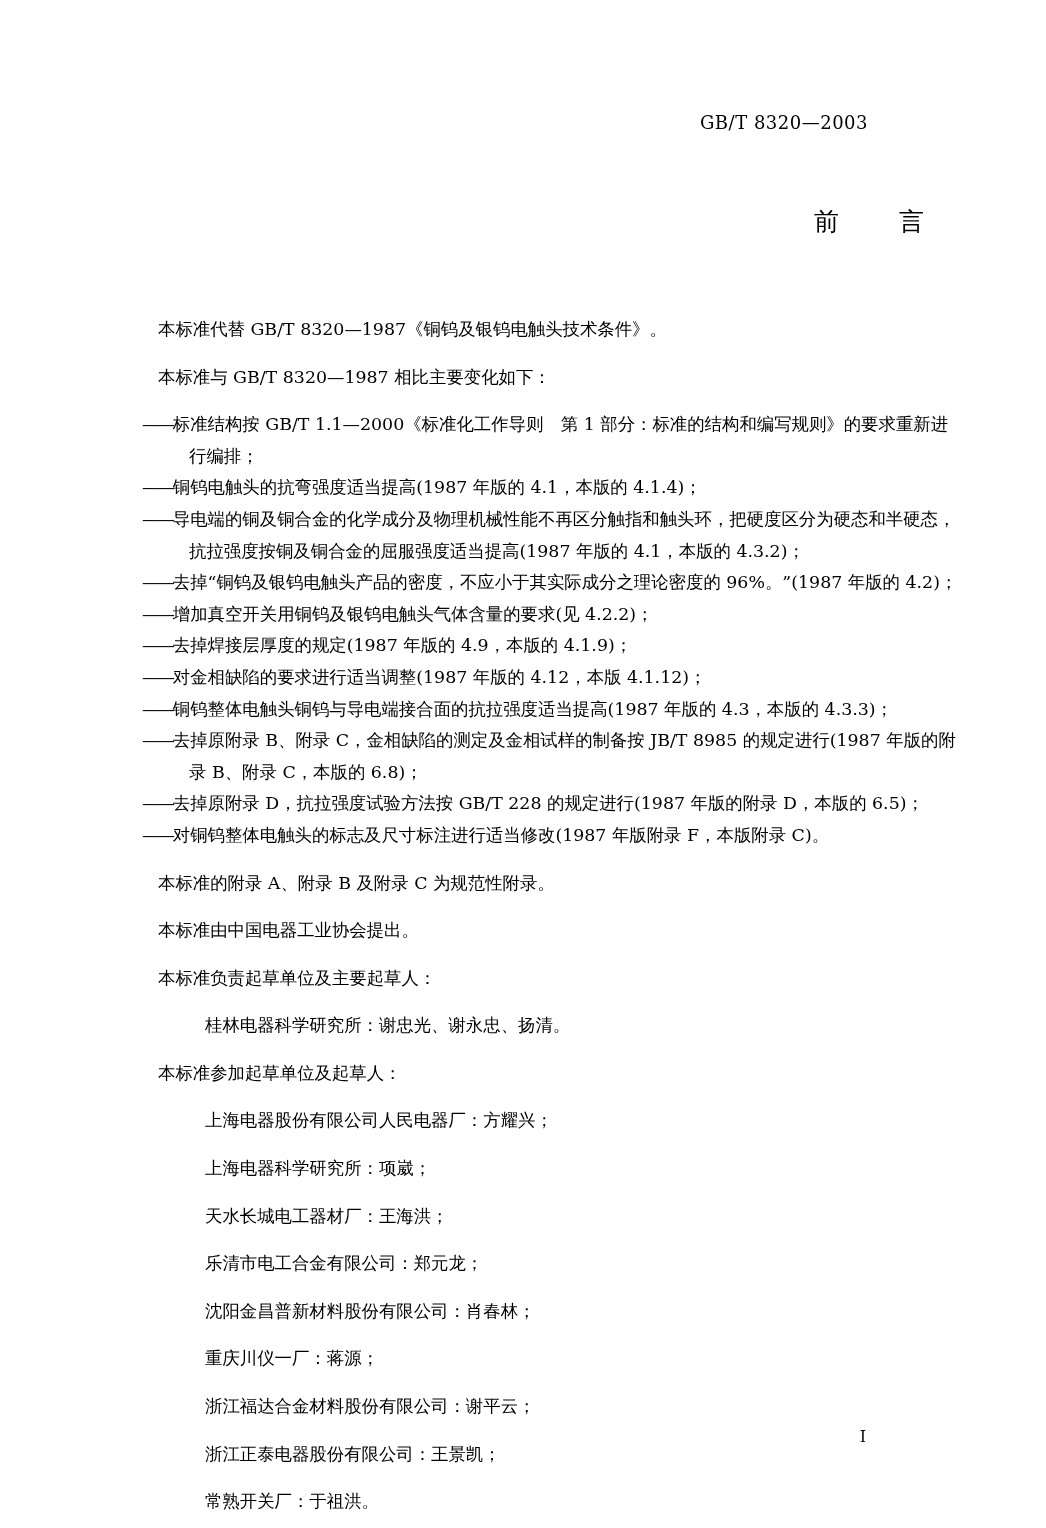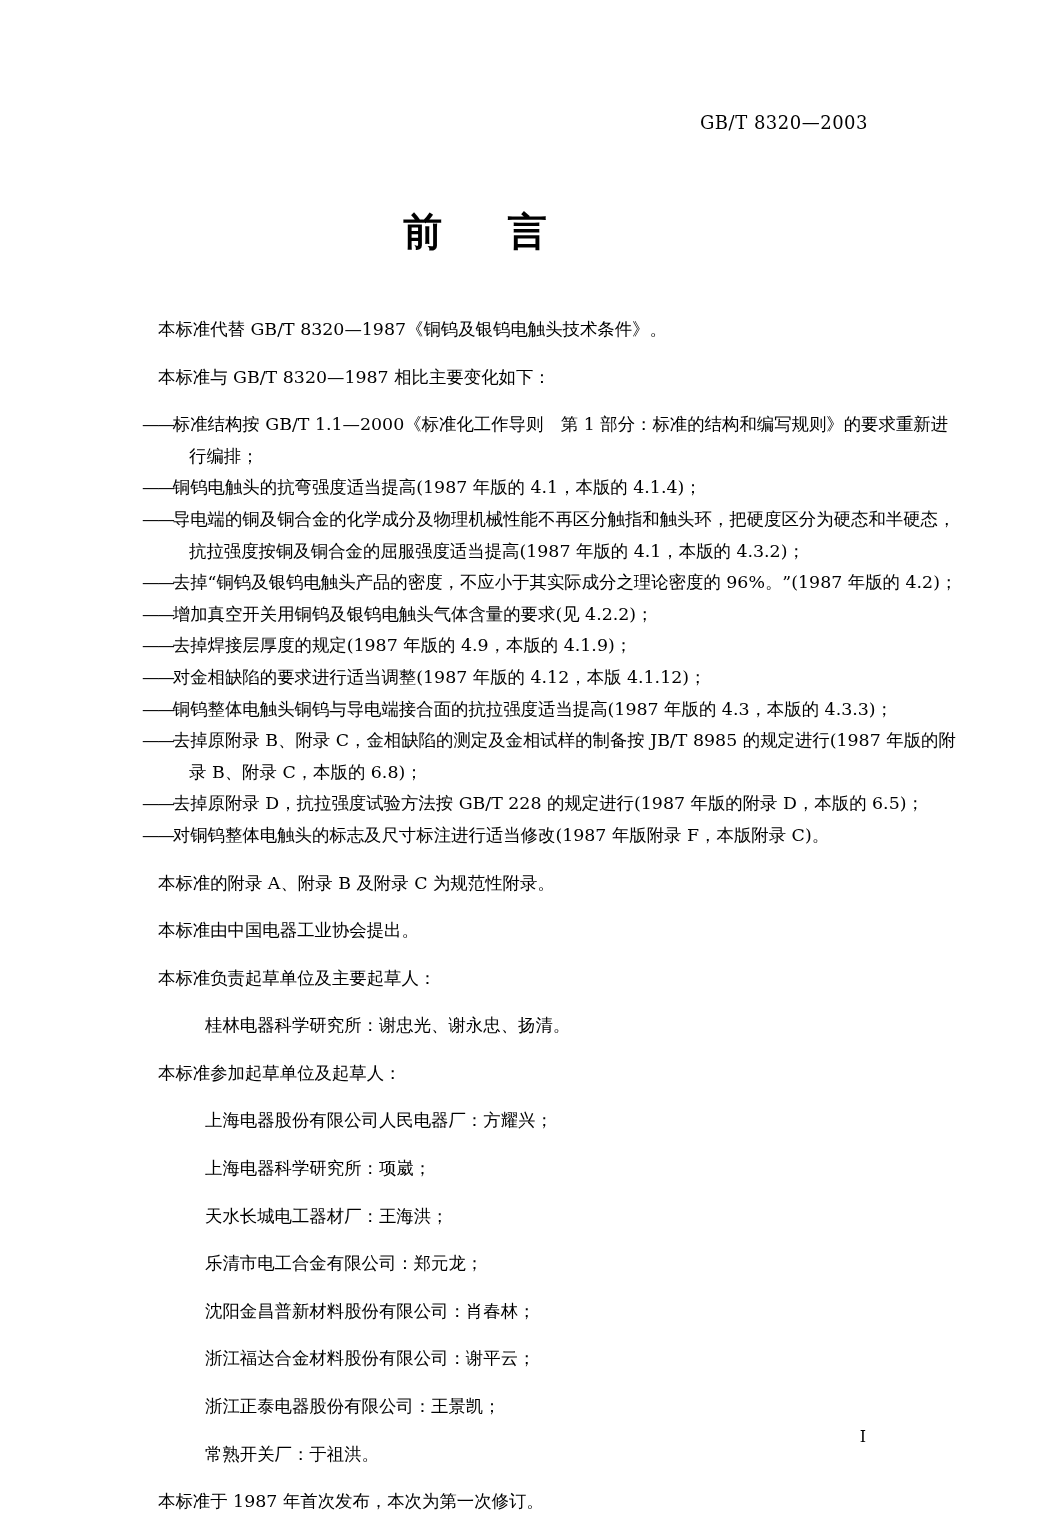--- a/index.html
+++ b/index.html
@@ -29,23 +29,23 @@
     font-family: "DejaVu Serif", "Liberation Serif", serif;
     font-size: 18px;
     letter-spacing: 0.5px;
     white-space: nowrap;
   }
   .doc-title {
     position: absolute;
     left: 0;
     right: 0;
     top: 205px;
-    text-align: center;
-    font-size: 39px;
-    font-weight: bold;
+    text-align: right;
+    font-size: 25px;
+    font-weight: normal;
     letter-spacing: 26px;
     text-indent: 26px;
   }
   .body-block {
     position: absolute;
     left: 142px;
     top: 298px;
     width: 820px;
     font-size: 17.4px;
     line-height: 31.6px;
@@ -105,20 +105,21 @@
 
     <p class="indent-1">桂林电器科学研究所：谢忠光、谢永忠、扬清。</p>
 
     <p class="para">本标准参加起草单位及起草人：</p>
 
     <p class="indent-1">上海电器股份有限公司人民电器厂：方耀兴；</p>
     <p class="indent-1">上海电器科学研究所：项崴；</p>
     <p class="indent-1">天水长城电工器材厂：王海洪；</p>
     <p class="indent-1">乐清市电工合金有限公司：郑元龙；</p>
     <p class="indent-1">沈阳金昌普新材料股份有限公司：肖春林；</p>
+    <p class="indent-1">重庆川仪一厂：蒋源；</p>
     <p class="indent-1">浙江福达合金材料股份有限公司：谢平云；</p>
     <p class="indent-1">浙江正泰电器股份有限公司：王景凯；</p>
     <p class="indent-1">常熟开关厂：于祖洪。</p>
 
     <p class="para">本标准于 1987 年首次发布，本次为第一次修订。</p>
 
   </div>
 
   <div class="page-number">Ⅰ</div>
 

